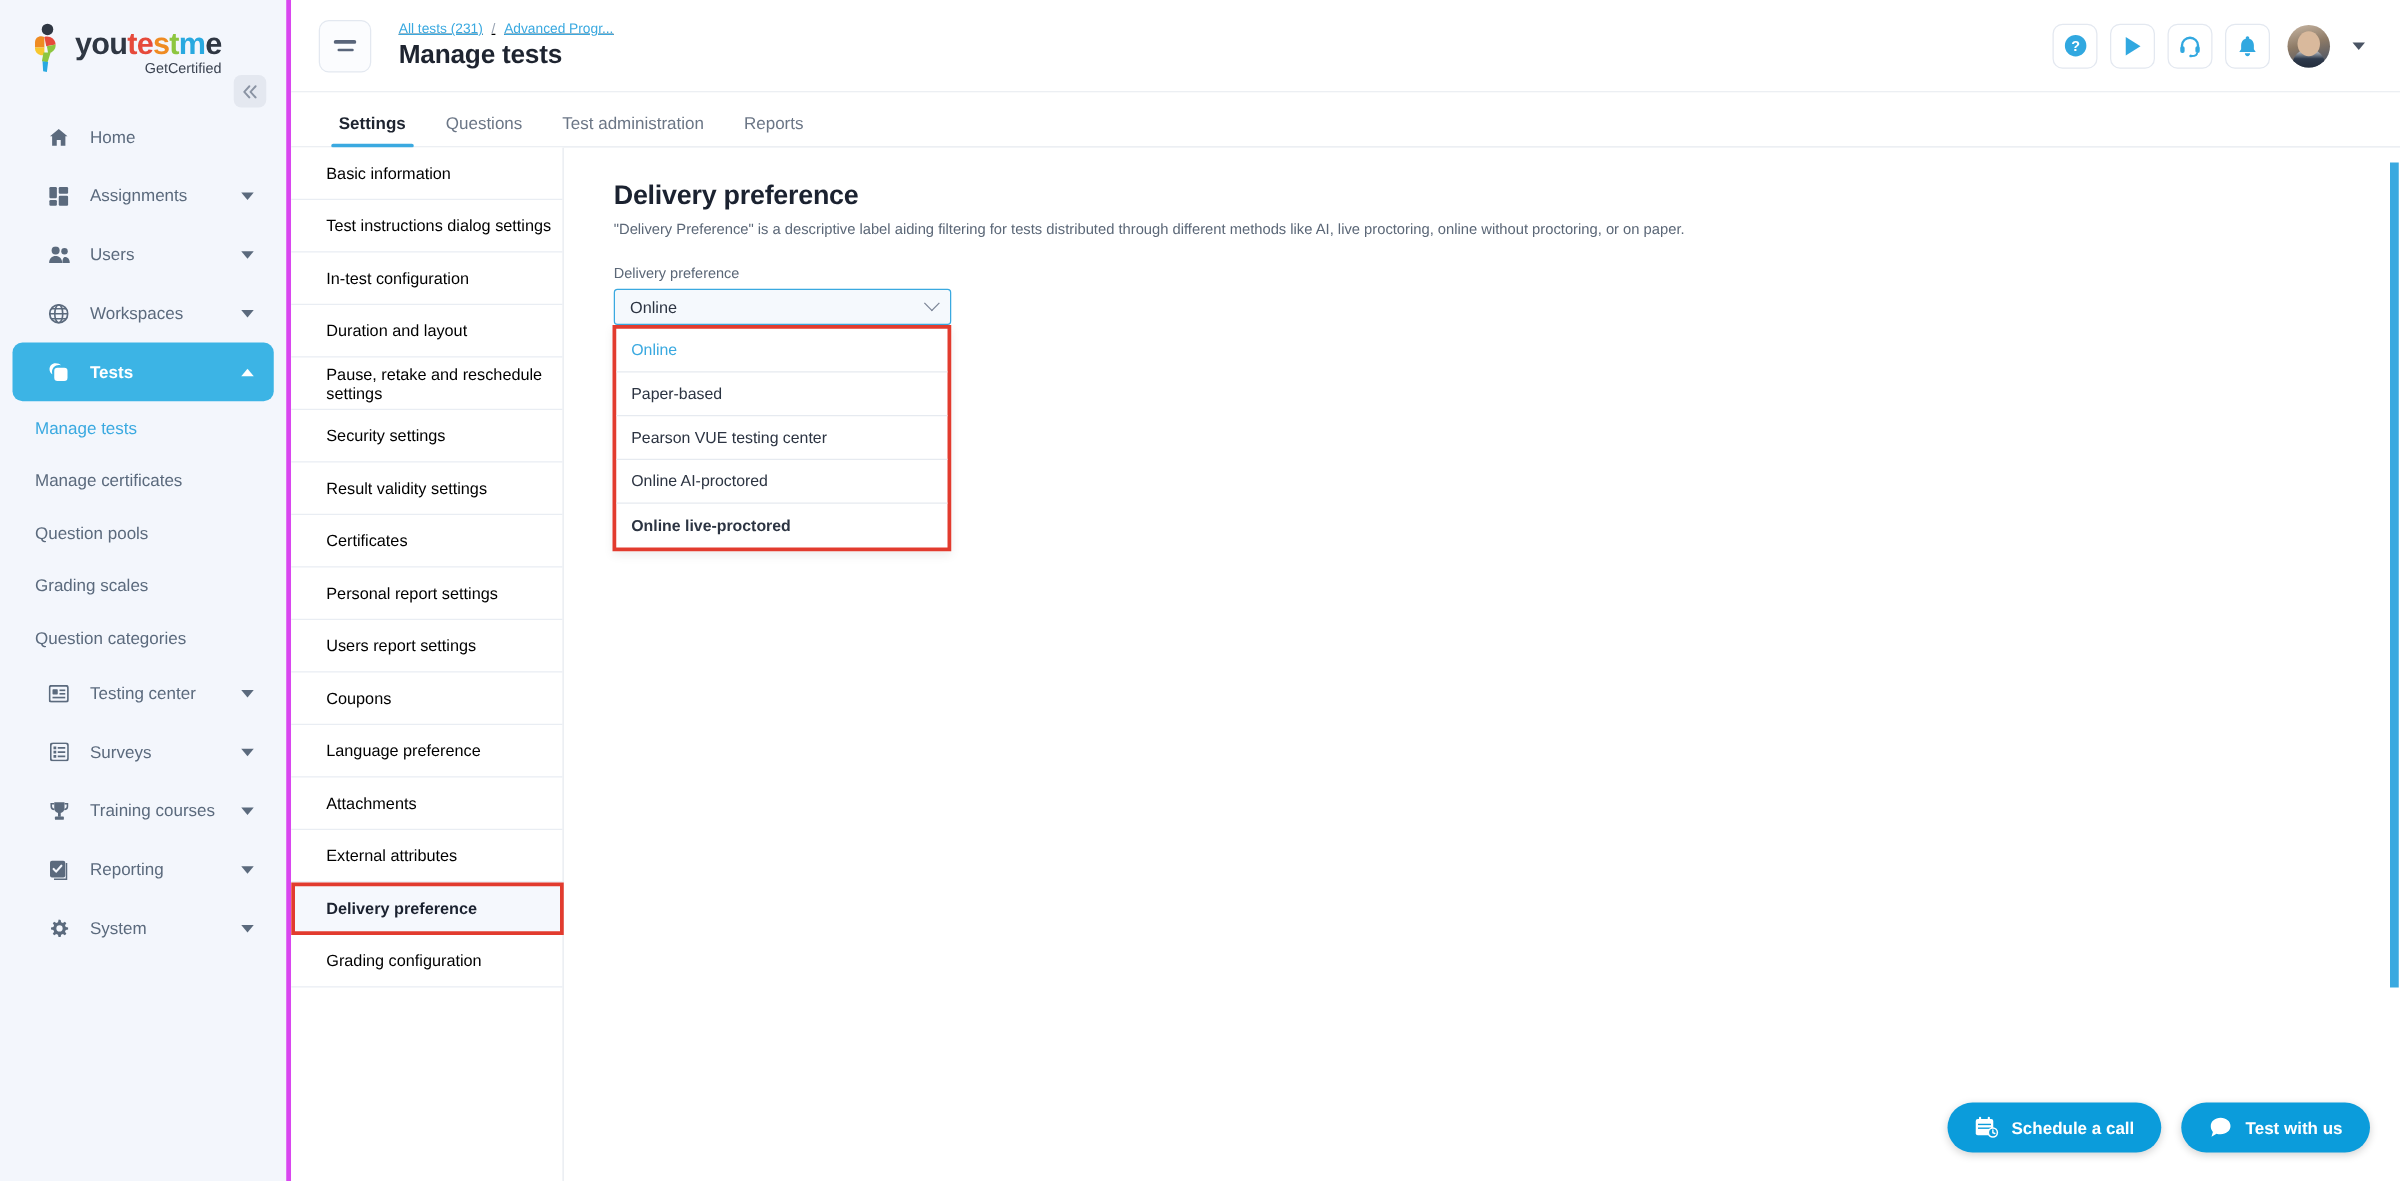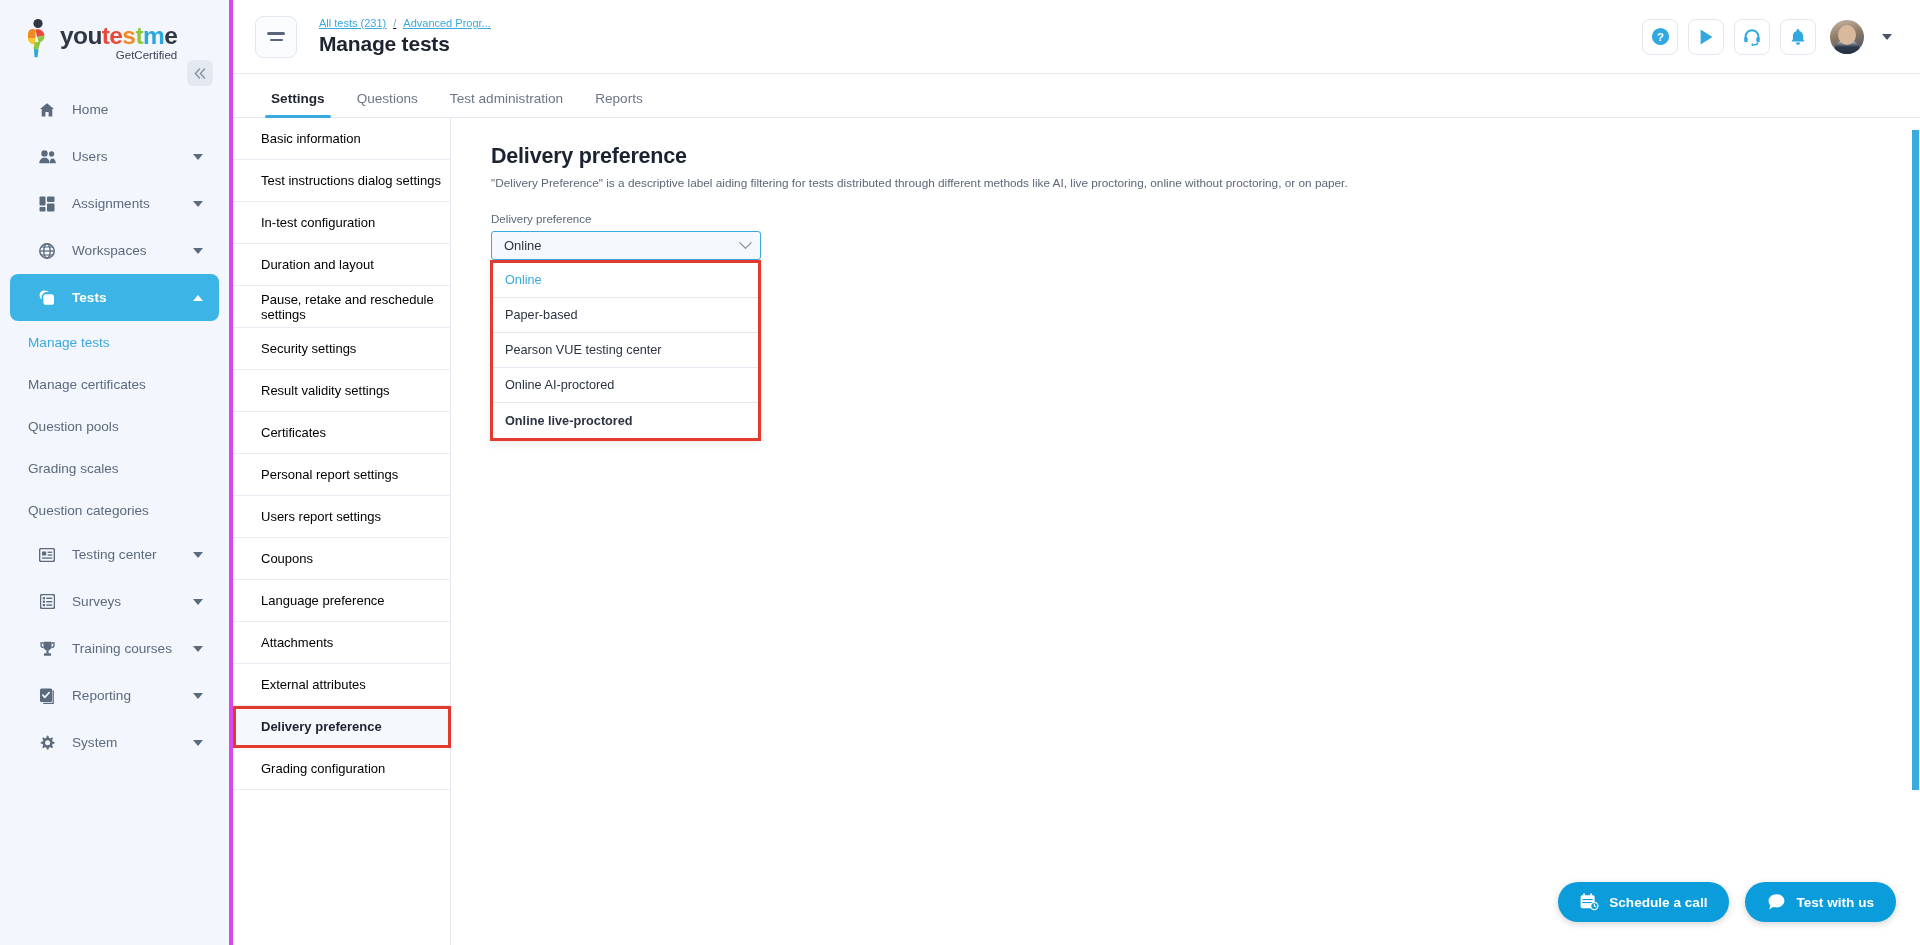--- a/index.html
+++ b/index.html
@@ -256,41 +256,41 @@
         <span class="ico">
           <svg width="16" height="16" viewBox="0 0 16 16">
               <path d="M8 1.2 L15 7 L13.3 7 L13.3 14.5 L9.6 14.5 L9.6 10 L6.4 10 L6.4 14.5 L2.7 14.5 L2.7 7 L1 7 Z"></path>
             </svg>
         </span>
         <span>Home</span>
       </div>
 
       <div class="nav-item">
         <span class="ico">
+          <svg width="16" height="16" viewBox="0 0 16 16">
+              <rect x="0.5" y="0.5" width="6" height="9" rx="1"></rect>
+              <rect x="8" y="0.5" width="7.5" height="5.5" rx="1"></rect>
+              <rect x="0.5" y="11" width="6" height="4.5" rx="1"></rect>
+              <rect x="8" y="7.5" width="7.5" height="8" rx="1"></rect>
+            </svg>
+        </span>
+        <span>Assignments</span>
+        <i class="caret"></i>
+      </div>
+
+      <div class="nav-item">
+        <span class="ico">
           <svg width="17" height="14" viewBox="0 0 17 14">
               <circle cx="5.5" cy="3.4" r="3.2"></circle>
               <circle cx="12.6" cy="3.9" r="2.6"></circle>
               <path d="M0.3 13.3 C0.3 9.6 2.6 7.7 5.5 7.7 C8.4 7.7 10.7 9.6 10.7 13.3 Z"></path>
               <path d="M10.9 13.3 C10.9 10.6 11.6 8.5 13 8.5 C15.3 8.5 16.8 10.2 16.8 13.3 Z"></path>
             </svg>
         </span>
         <span>Users</span>
-        <i class="caret"></i>
-      </div>
-
-      <div class="nav-item">
-        <span class="ico">
-          <svg width="16" height="16" viewBox="0 0 16 16">
-              <rect x="0.5" y="0.5" width="6" height="9" rx="1"></rect>
-              <rect x="8" y="0.5" width="7.5" height="5.5" rx="1"></rect>
-              <rect x="0.5" y="11" width="6" height="4.5" rx="1"></rect>
-              <rect x="8" y="7.5" width="7.5" height="8" rx="1"></rect>
-            </svg>
-        </span>
-        <span>Assignments</span>
         <i class="caret"></i>
       </div>
 
       <div class="nav-item">
         <span class="ico">
           <svg width="16" height="16" viewBox="0 0 16 16">
               <circle cx="8" cy="8" r="7.2" fill="none" stroke="#5b6a7d" stroke-width="1.4"></circle>
               <ellipse cx="8" cy="8" rx="3.2" ry="7.2" fill="none" stroke="#5b6a7d" stroke-width="1.3"></ellipse>
               <line x1="0.9" y1="8" x2="15.1" y2="8" stroke="#5b6a7d" stroke-width="1.3"></line>
               <line x1="2" y1="4" x2="14" y2="4" stroke="#5b6a7d" stroke-width="1.1"></line>

